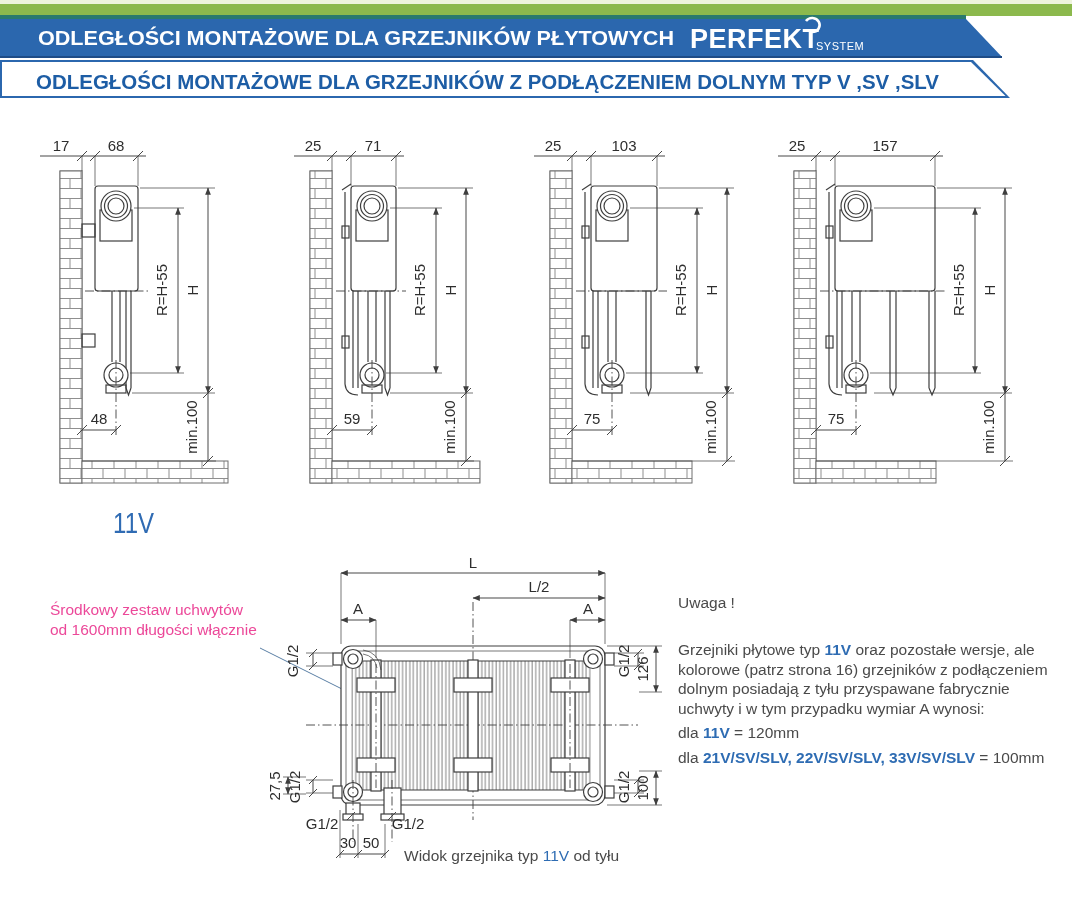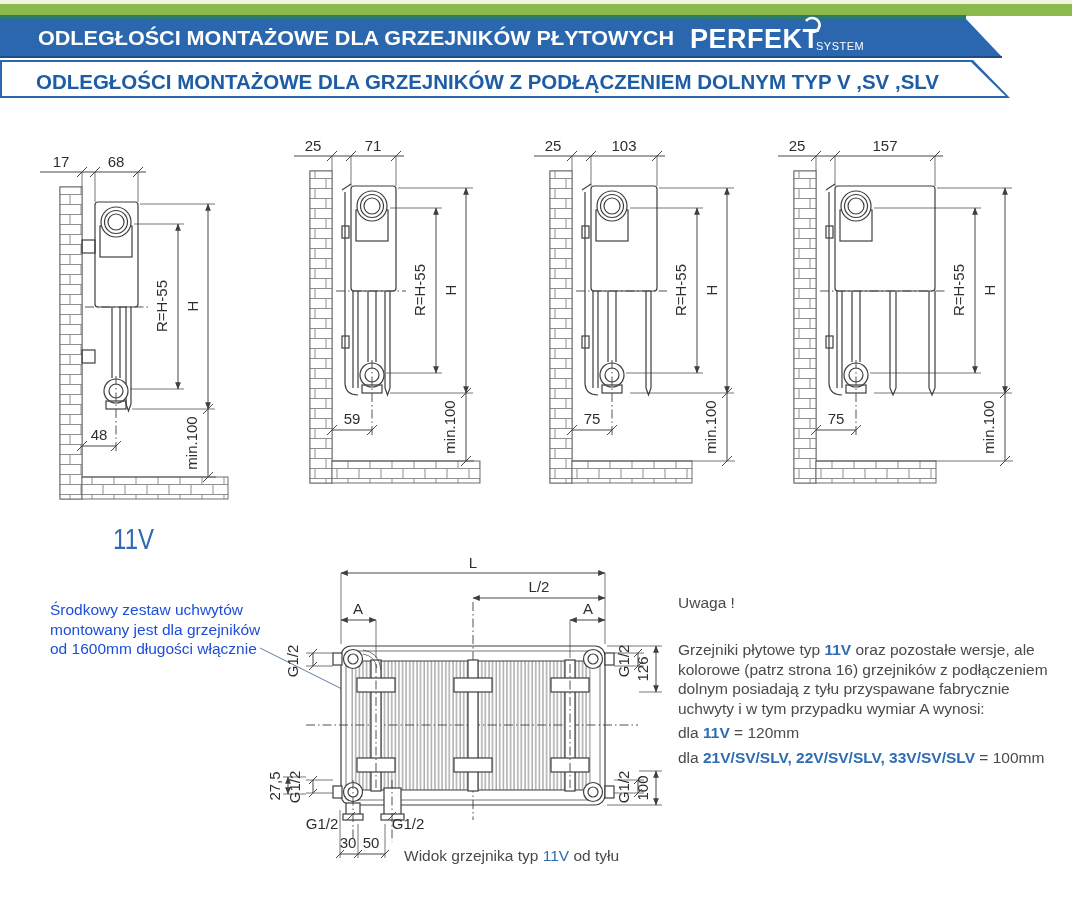--- a/index.html
+++ b/index.html
@@ -11,21 +11,21 @@
   .sw {stroke:#3e3e3e;stroke-width:1.2;fill:#fff;}
   .d  {stroke:#3e3e3e;stroke-width:.95;fill:none;}
   .e  {stroke:#3e3e3e;stroke-width:.7;fill:none;}
   .dd {stroke:#3e3e3e;stroke-width:.9;fill:none;stroke-dasharray:9 3 1.5 3;}
   .wl {stroke:#6f6f6f;stroke-width:1;fill:#fff;}
   text.dt{font-size:15px;fill:#2e2e2e;}
   text.cap{font-size:15.5px;fill:#4a4a4a;}
   .typelabel{color:#2f6bb3;font-size:30px;letter-spacing:0;
              transform-origin:center;display:inline-block;transform:scaleX(.8);}
   .labelwrap{text-align:center;margin-top:17px;}
-  .note{font-size:15.5px;line-height:19.5px;color:#1d4ed8;}
+  .note{font-size:15.5px;line-height:19.5px;color:#ec4899;}
   .blue{color:#2e6cb3;font-weight:bold;}
   .uw-title{font-size:15.5px;color:#4a4a4a;}
   .uw-par{margin-top:28px;font-size:15.5px;line-height:19.5px;color:#4a4a4a;}
   .uw-dla{margin-top:5px;font-size:15.5px;line-height:19.5px;color:#4a4a4a;}
 </style>
 </head>
 <body>
 
 <div id="page">
 
@@ -52,21 +52,21 @@
   <path d="M0,57 L1002,57" stroke="#1e4c87" stroke-width="2"></path>
   <polygon points="0,60 973,60 1010,98 0,98" fill="#2b67ae"></polygon>
   <polygon points="2,62 971,62 1005.5,96 2,96" fill="#ffffff"></polygon>
   <text x="38" y="45" font-size="20" font-weight="bold" fill="#ffffff" textLength="636" lengthAdjust="spacingAndGlyphs">ODLEGŁOŚCI  MONTAŻOWE  DLA GRZEJNIKÓW  PŁYTOWYCH</text>
   <text x="690" y="48" font-size="27" font-weight="bold" fill="#ffffff" letter-spacing="0.5">PERFEKT</text>
   <path d="M806,21 a7.5,7 0 1 1 6,11" stroke="#ffffff" stroke-width="2.6" fill="none"></path>
   <text x="816" y="50" font-size="11" fill="#ffffff" letter-spacing="0.5">SYSTEM</text>
   <text x="36" y="89" font-size="21" font-weight="bold" fill="#1d5da5" textLength="903" lengthAdjust="spacingAndGlyphs">ODLEGŁOŚCI MONTAŻOWE DLA GRZEJNIKÓW Z PODŁĄCZENIEM DOLNYM TYP V ,SV ,SLV</text>
 </svg>
 
-<div class="abs" style="left:20px;top:154px;width:232px">
+<div class="abs" style="left:20px;top:138px;width:232px">
 <svg width="232" height="347">
   <g>
     <rect x="40" y="33" width="22" height="312" class="wl"></rect>
     <rect x="40" y="33" width="22" height="312" fill="url(#brick)" stroke="#6f6f6f"></rect>
     <rect x="62" y="323" width="146" height="22" fill="url(#brick)" stroke="#6f6f6f"></rect>
   </g>
   <g>
     <rect x="75" y="48" width="43" height="105" rx="3" class="sw"></rect>
     <rect x="80" y="72" width="32" height="31" class="s"></rect>
     <circle cx="96" cy="68" r="15" class="sw"></circle>
@@ -348,21 +348,20 @@
     <path d="M104,296 H149" class="d"></path>
     <path d="M100,300 L108,292 M118,300 L126,292 M145,300 L153,292" class="d"></path>
     <text x="112" y="290" class="dt" text-anchor="middle">30</text>
     <text x="135" y="290" class="dt" text-anchor="middle">50</text>
   </g>
   <text x="168" y="303" class="cap"><tspan>Widok grzejnika typ </tspan><tspan fill="#2e6cb3">11V</tspan><tspan> od tyłu</tspan></text>
 </svg>
 
 <div class="abs note" style="left:50px;top:600px;width:240px">
   <div>Środkowy zestaw uchwytów</div>
-  <div>montowany jest dla grzejników</div>
   <div>od 1600mm długości włącznie</div>
 </div>
 
 <div class="abs" style="left:678px;top:594px;width:400px">
   <div class="uw-title">Uwaga !</div>
   <div class="uw-par">
     <div><span>Grzejniki płytowe typ </span><span class="blue">11V</span><span> oraz pozostałe wersje, ale</span></div>
     <div>kolorowe (patrz strona 16) grzejników z podłączeniem</div>
     <div>dolnym posiadają z tyłu przyspawane fabrycznie</div>
     <div>uchwyty i w tym przypadku wymiar A wynosi:</div>

